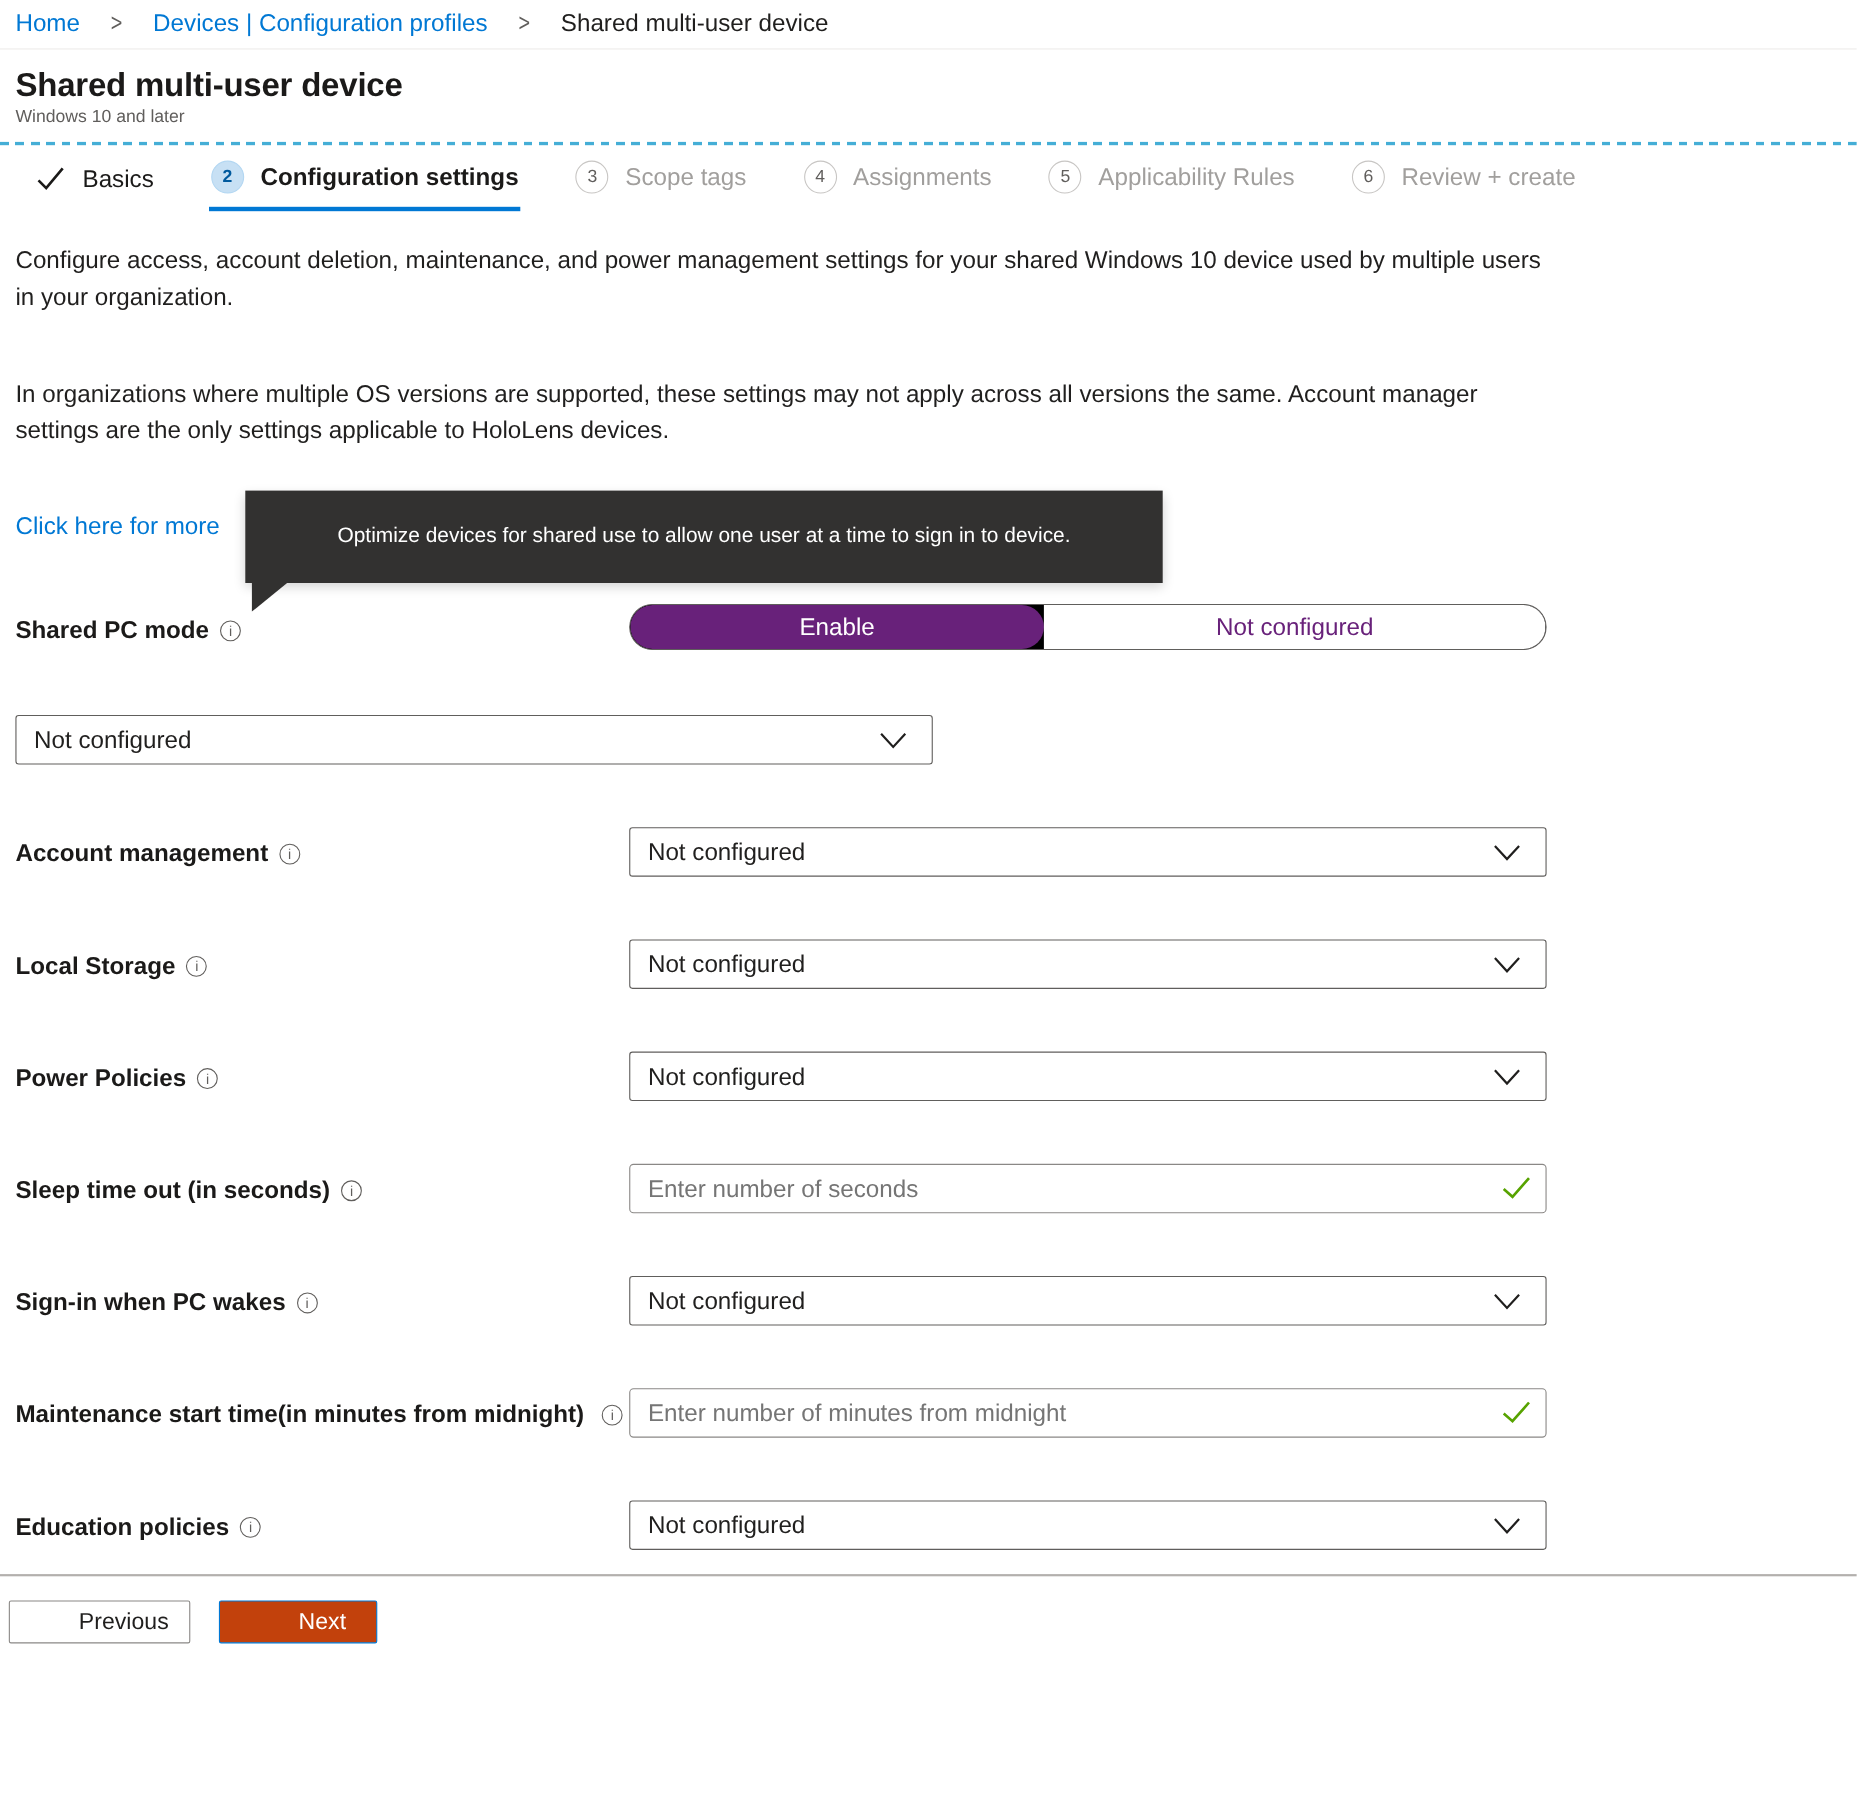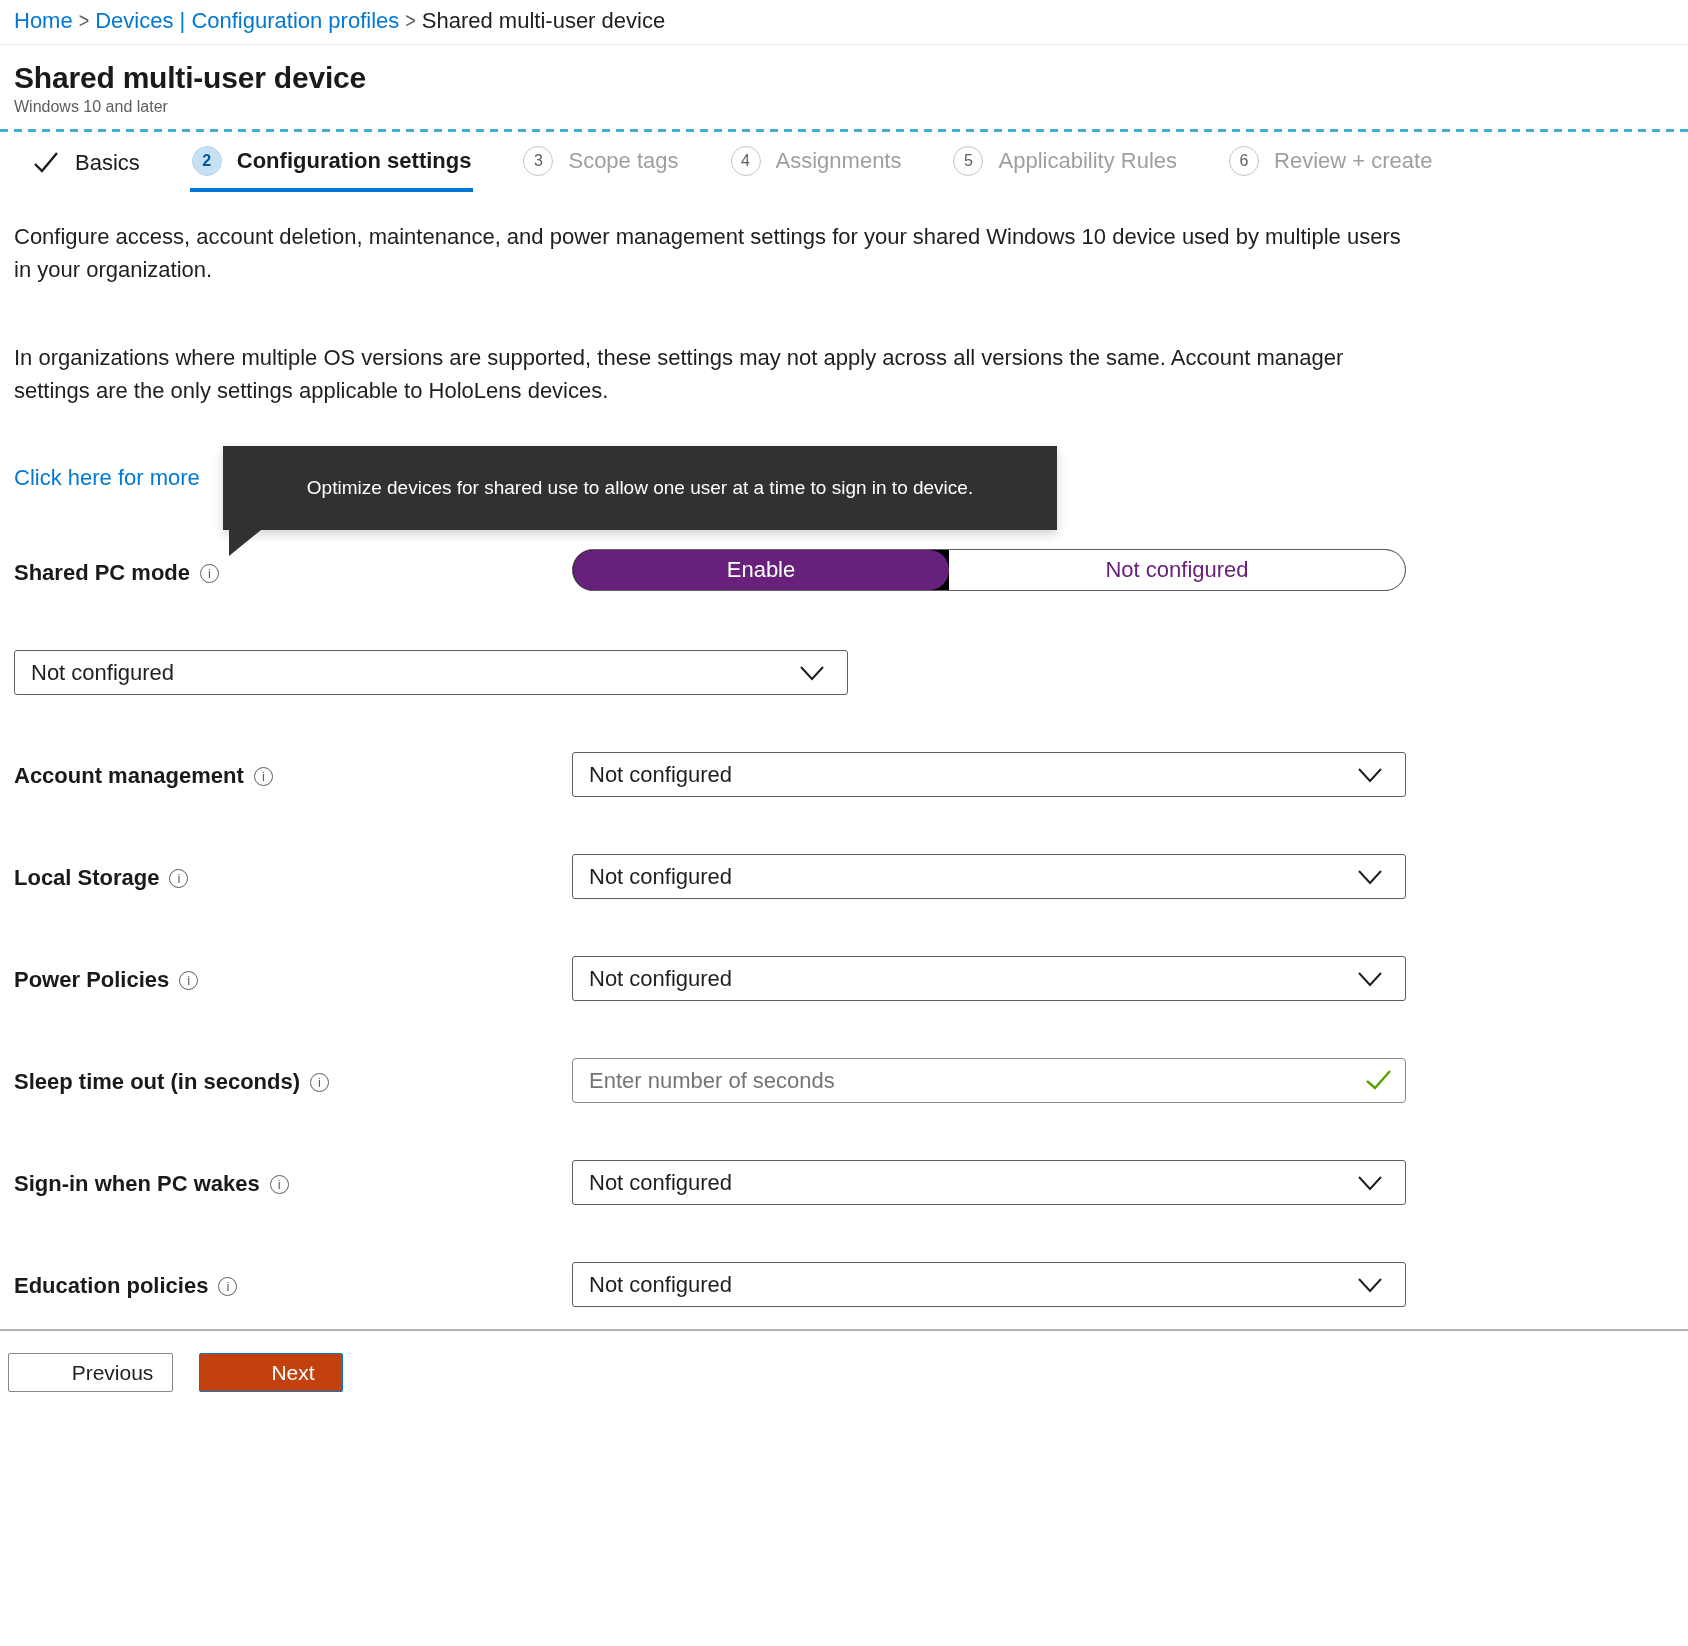--- a/index.html
+++ b/index.html
@@ -7,21 +7,21 @@
   body {
     width: 1688px; min-height: 1646px;
     font-family: "Liberation Sans", sans-serif;
     color: #201f1e;
     position: relative;
   }
   .page { position: relative; width: 1688px; min-height: 1646px; overflow: hidden; }
 
   
   .breadcrumb {
-    display: flex; align-items: center; gap: 6px;
+    display: flex; align-items: center; gap: 28px;
     padding: 8px 0 10px 14px; font-size: 22px;
     border-bottom: 1px solid #edebe9;
   }
   .crumb-link { color: #0078d4; text-decoration: none; cursor: pointer; }
   .crumb-current { color: #201f1e; }
   .crumb-sep { color: #605e5c; font-size: 18px; transform: scaleY(1.25); }
 
   
   .header { padding: 16px 0 0 14px; }
   .page-title { font-size: 30px; font-weight: 700; color: #1b1a19; letter-spacing: -0.2px; }
@@ -263,20 +263,31 @@
         <span>Sign-in when PC wakes</span><span class="info-icon">i</span>
       </div>
       <div class="dropdown">
         <span class="dd-value">Not configured</span>
         <svg class="dd-chevron" width="26" height="18" viewBox="0 0 26 18">
             <polyline points="2,3 13,15 24,3" fill="none" stroke="#201f1e" stroke-width="2"></polyline>
           </svg>
       </div>
     </div>
 
+    <div class="form-row">
+      <div class="row-label">
+        <span>Maintenance start time(in minutes from midnight)</span> <span class="info-icon">i</span>
+      </div>
+      <div class="input-wrap">
+        <input type="text" class="text-input" placeholder="Enter number of minutes from midnight" style="">
+        <svg class="valid-check" width="27" height="22" viewBox="0 0 27 22">
+            <polyline points="2,12 10,19 25,2" fill="none" stroke="#57a300" stroke-width="2.4"></polyline>
+          </svg>
+      </div>
+    </div>
 
     <div class="form-row education-row">
       <div class="row-label">
         <span>Education policies</span><span class="info-icon">i</span>
       </div>
       <div class="dropdown">
         <span class="dd-value">Not configured</span>
         <svg class="dd-chevron" width="26" height="18" viewBox="0 0 26 18">
             <polyline points="2,3 13,15 24,3" fill="none" stroke="#201f1e" stroke-width="2"></polyline>
           </svg>

